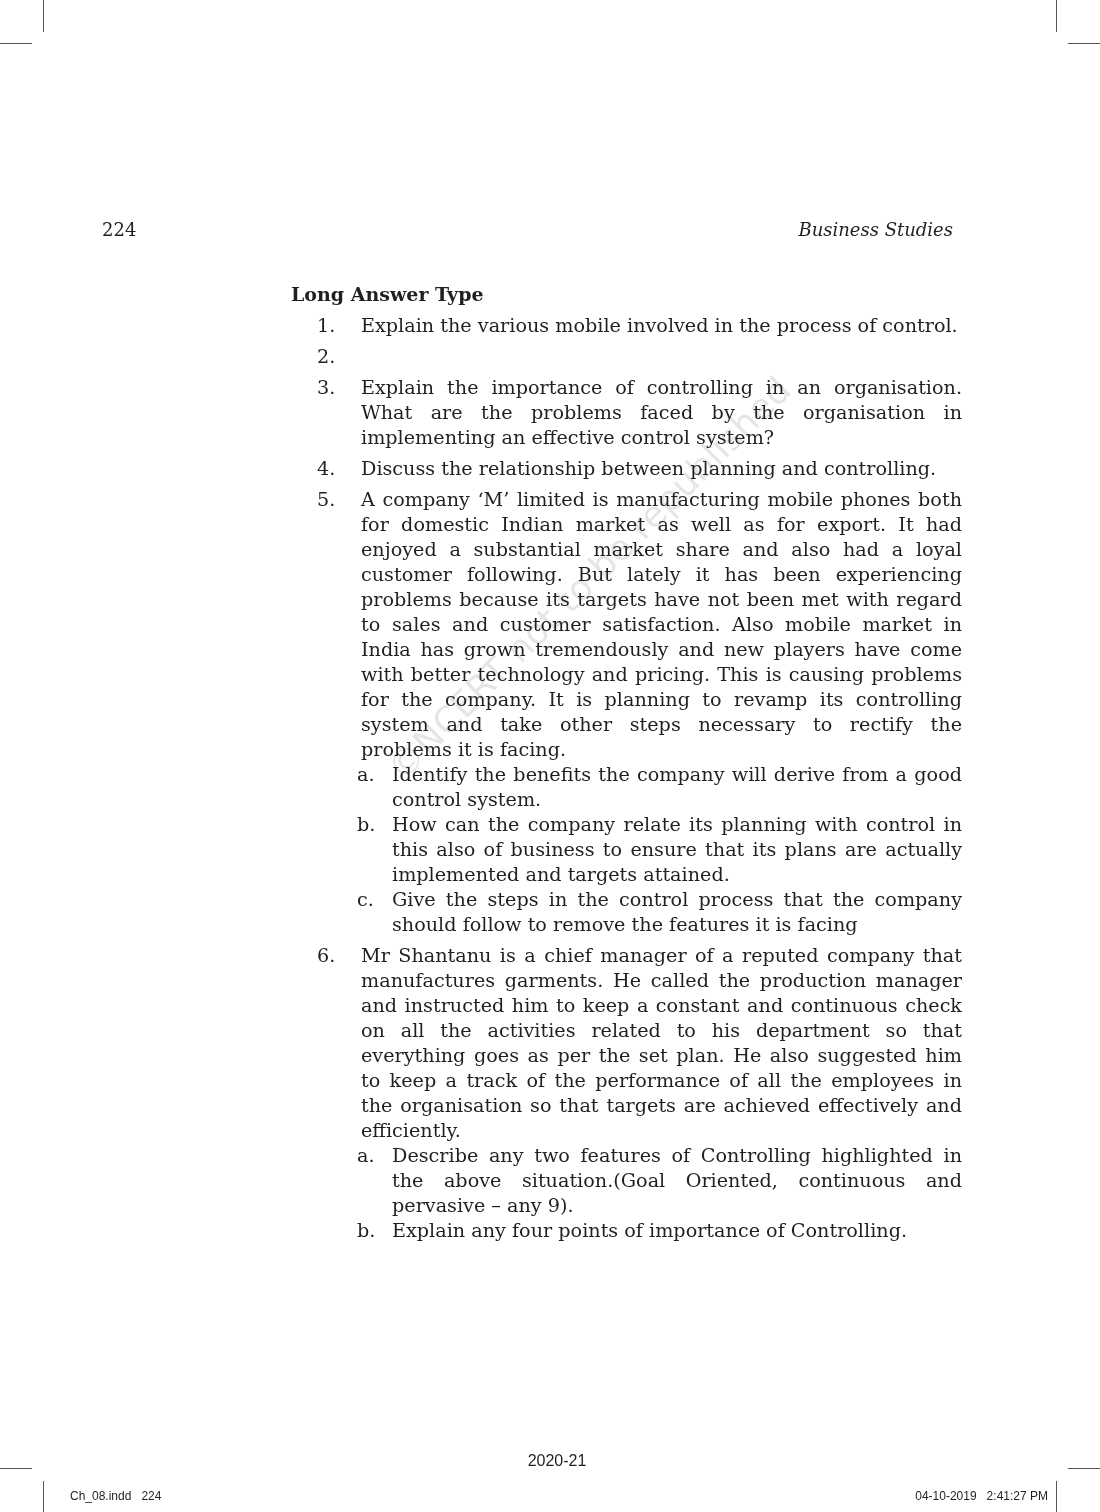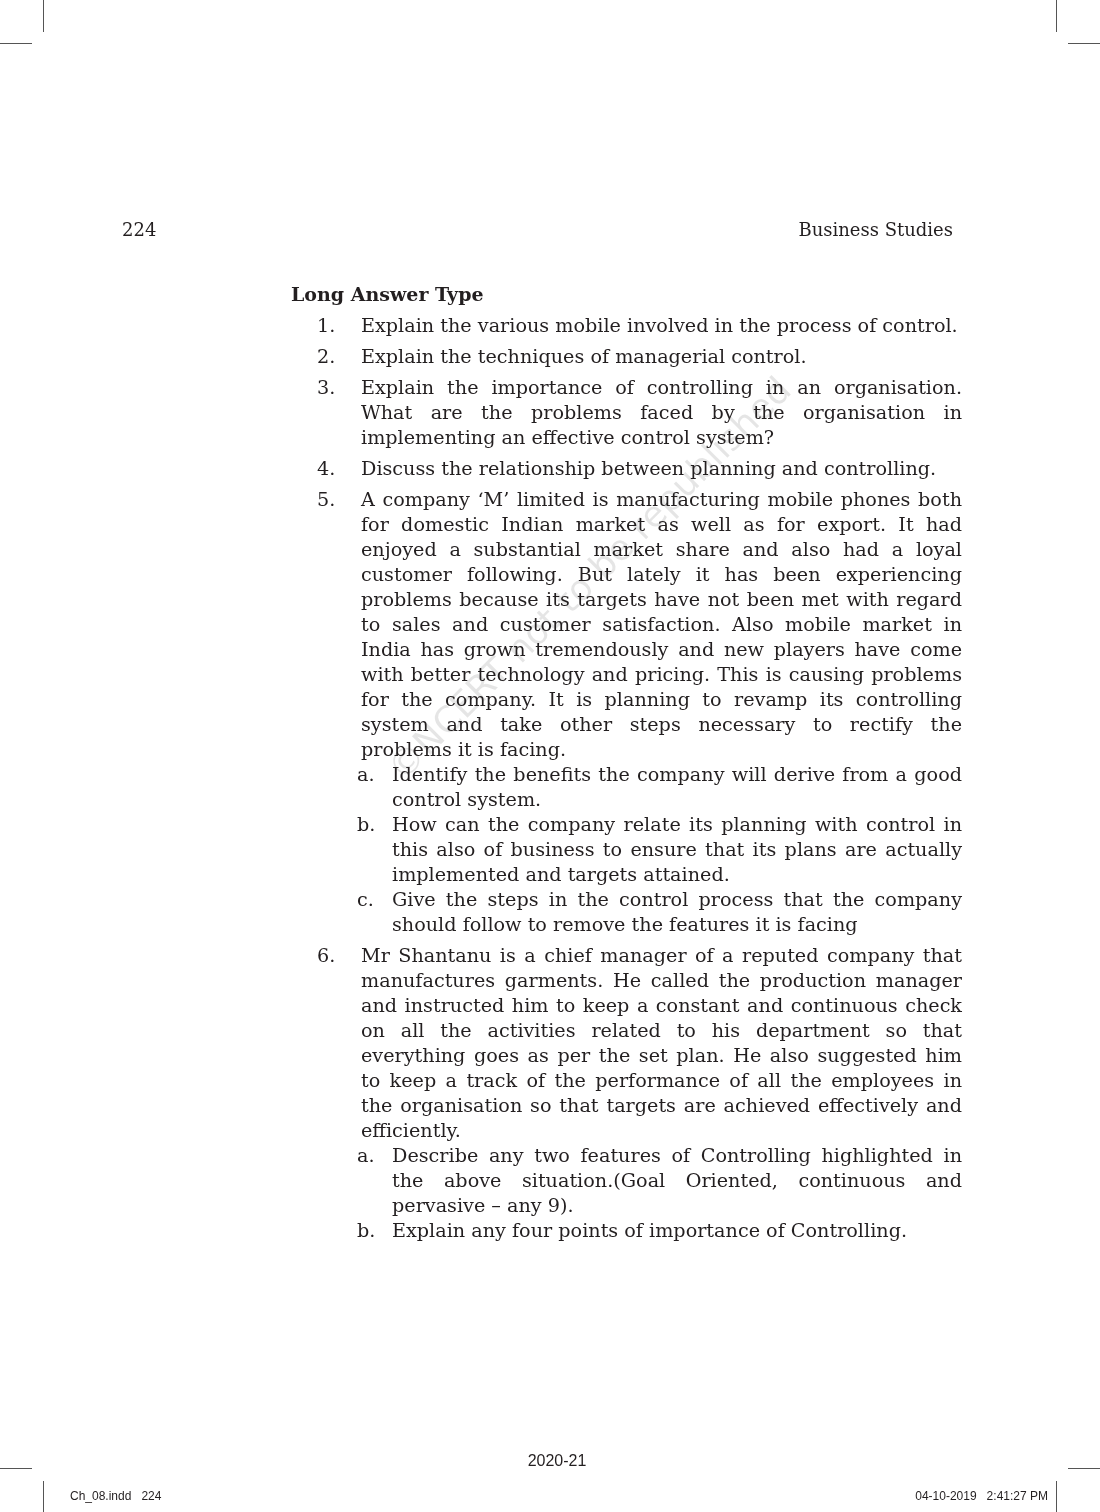--- a/index.html
+++ b/index.html
@@ -1,20 +1,20 @@
 <!DOCTYPE html>
 <html><head>
 <meta charset="utf-8">
 <style>
   html, body { margin: 0; padding: 0; background: #ffffff; }
   body { width: 1100px; height: 1512px; position: relative; overflow: hidden; font-family: "DejaVu Serif", serif; color: #231f20; }
   .crop { position: absolute; background: #555; }
   .running-head { position: absolute; top: 219px; font-size: 18px; font-family: "DejaVu Serif", serif; color: #231f20; }
-  .page-num { left: 102px; margin-left: 20px; }
-  .book-title { right: 147px; }
+  .page-num { left: 102px; }
+  .book-title { right: 147px; font-style: italic; }
   .content { position: absolute; left: 282px; top: 282px; width: 671px; font-size: 19.2px; line-height: 25px; margin-left: 9px; }
   .section-title { font-weight: bold; font-family: "DejaVu Serif", serif; font-size: 19px; margin: 0 0 6px 0; line-height: 25px; }
   .q { display: flex; margin-bottom: 6px; }
   .q-num { width: 70px; text-align: right; padding-right: 0; box-sizing: border-box; flex: none; }
   .q-num span { display: inline-block; width: 44px; text-align: left; }
   .q-body { flex: 1; text-align: justify; }
   .sub { display: flex; margin-top: 0; }
   .sub-num { width: 35px; flex: none; margin-left: -4px; }
   .sub-body { flex: 1; text-align: justify; }
   .q-text { text-align: justify; text-align-last: left; }
@@ -45,23 +45,20 @@
   <div class="section-title">Long Answer Type</div>
   <div id="questions">
       <div class="q">
         <div class="q-num"><span>1.</span></div>
         <div class="q-body">
           <div class="q-text">Explain the various mobile involved in the process of control.</div>
         </div>
       </div>
       <div class="q">
         <div class="q-num"><span>2.</span></div>
-        <div class="q-body">
-          <div class="q-text">Explain the techniques of managerial control.</div>
-        </div>
       </div>
       <div class="q">
         <div class="q-num"><span>3.</span></div>
         <div class="q-body">
           <div class="q-text">Explain the importance of controlling in an organisation. What are the problems faced by the organisation in implementing an effective control system?</div>
         </div>
       </div>
       <div class="q">
         <div class="q-num"><span>4.</span></div>
         <div class="q-body">

